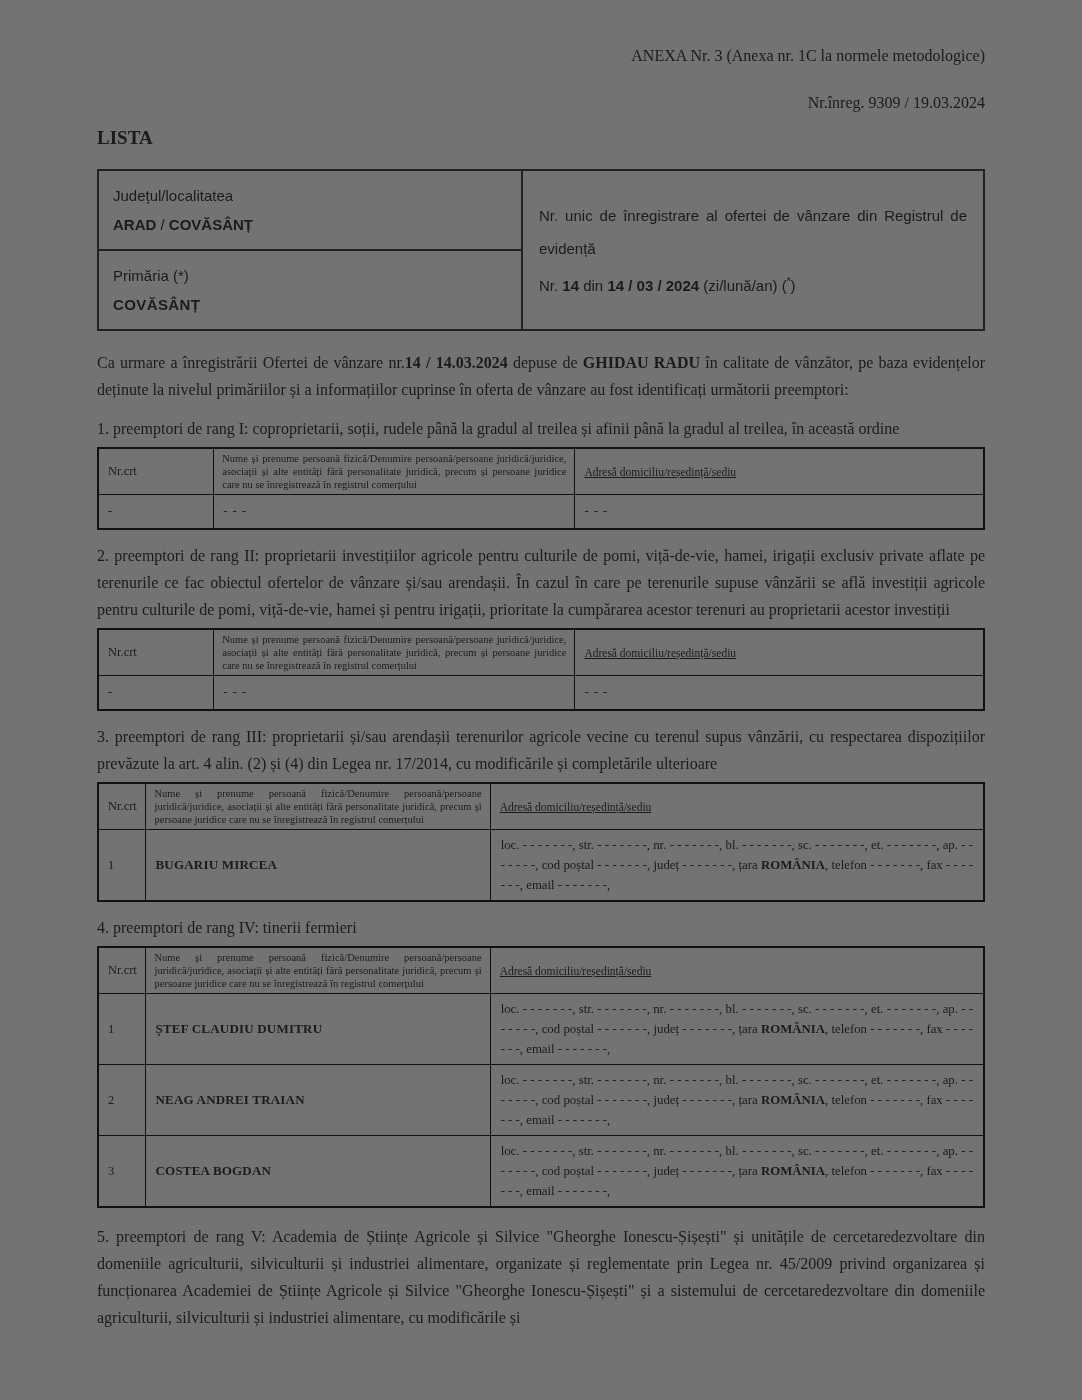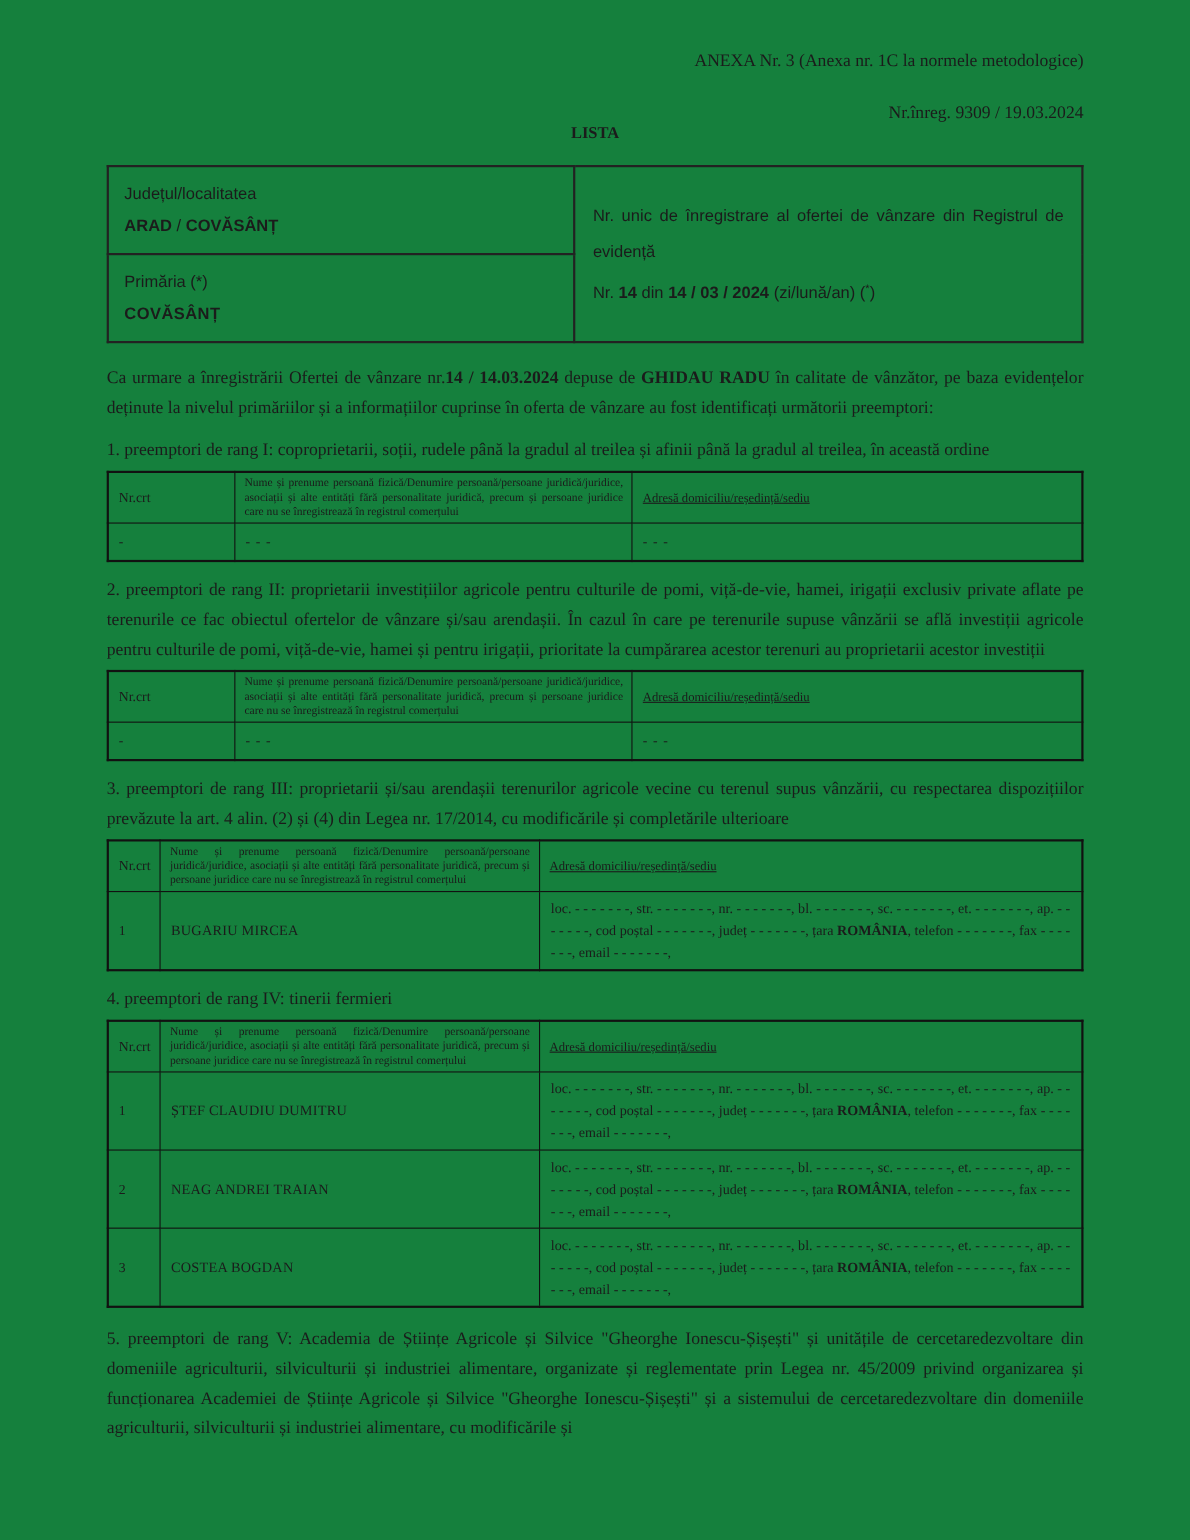--- a/index.html
+++ b/index.html
@@ -1,26 +1,26 @@
 <!DOCTYPE html>
 <html><head>
 <meta charset="utf-8">
 <style>
   * { margin:0; padding:0; box-sizing:border-box; }
   html, body { background:#ffffff; }
   .page {
     width:1082px; height:1400px;
-    background:#15803d; color:#1b1b1b;
+    background:#737373; color:#1b1b1b;
     padding:46px 97px 0 97px;
     font-family:"Liberation Serif", serif;
     overflow:hidden;
   }
   .align-right { text-align:right; font-size:16px; line-height:20px; }
   .reg-line { margin-top:27px; }
-  .doc-title { text-align:center; font-weight:bold; font-size:15px; }
+  .doc-title { font-weight:bold; font-size:19px; margin-top:14px; }
   .doc-subtitle { text-align:center; font-weight:bold; font-size:16.5px; line-height:30px; margin-top:3px; }
 
   .info-table {
     width:100%; border-collapse:collapse; margin-top:20px;
     font-family:"Liberation Sans", sans-serif; font-size:15px;
   }
   .info-table td { border:2px solid #222; vertical-align:middle; }
   .info-left { width:424px; padding:10px 14px; line-height:29px; }
   .info-left .cell-value { font-weight:bold; letter-spacing:0.4px; }
   .info-right { padding:22px 16px; line-height:33px; }
@@ -32,21 +32,21 @@
   .intro { margin-top:18px; }
   .sec-heading { margin-top:12px; margin-bottom:5px; }
   .sec5 { margin-top:15px; }
 
   .data-table { width:100%; border-collapse:collapse; border:2px solid #111; }
   .data-table td { border:1.5px solid #111; vertical-align:middle; }
   .th-nr   { font-size:12.5px; padding:4px 6px 4px 9px; }
   .th-name { font-size:10.5px; line-height:13px; text-align:justify; padding:3px 8px; }
   .th-addr { font-size:11.5px; padding:3px 9px;text-decoration:underline; }
   .td-nr   { font-size:12.5px; padding:6px 6px 6px 9px; }
-  .td-name { font-size:13px; font-weight:normal; padding:6px 9px; letter-spacing:0.2px; }
+  .td-name { font-size:13px; font-weight:bold; padding:6px 9px; letter-spacing:0.2px; }
   .td-dash { font-size:12.5px; padding:9px 9px; letter-spacing:1px; }
   .td-addr { font-size:12.8px; line-height:20px; text-align:justify; padding:5px 10px; }
 </style>
 </head>
 <body>
 
 <div class="page">
 
   <div class="align-right">ANEXA Nr. 3 (Anexa nr. 1C la normele metodologice)</div>
   <div class="align-right reg-line">Nr.înreg. 9309 / 19.03.2024</div>

